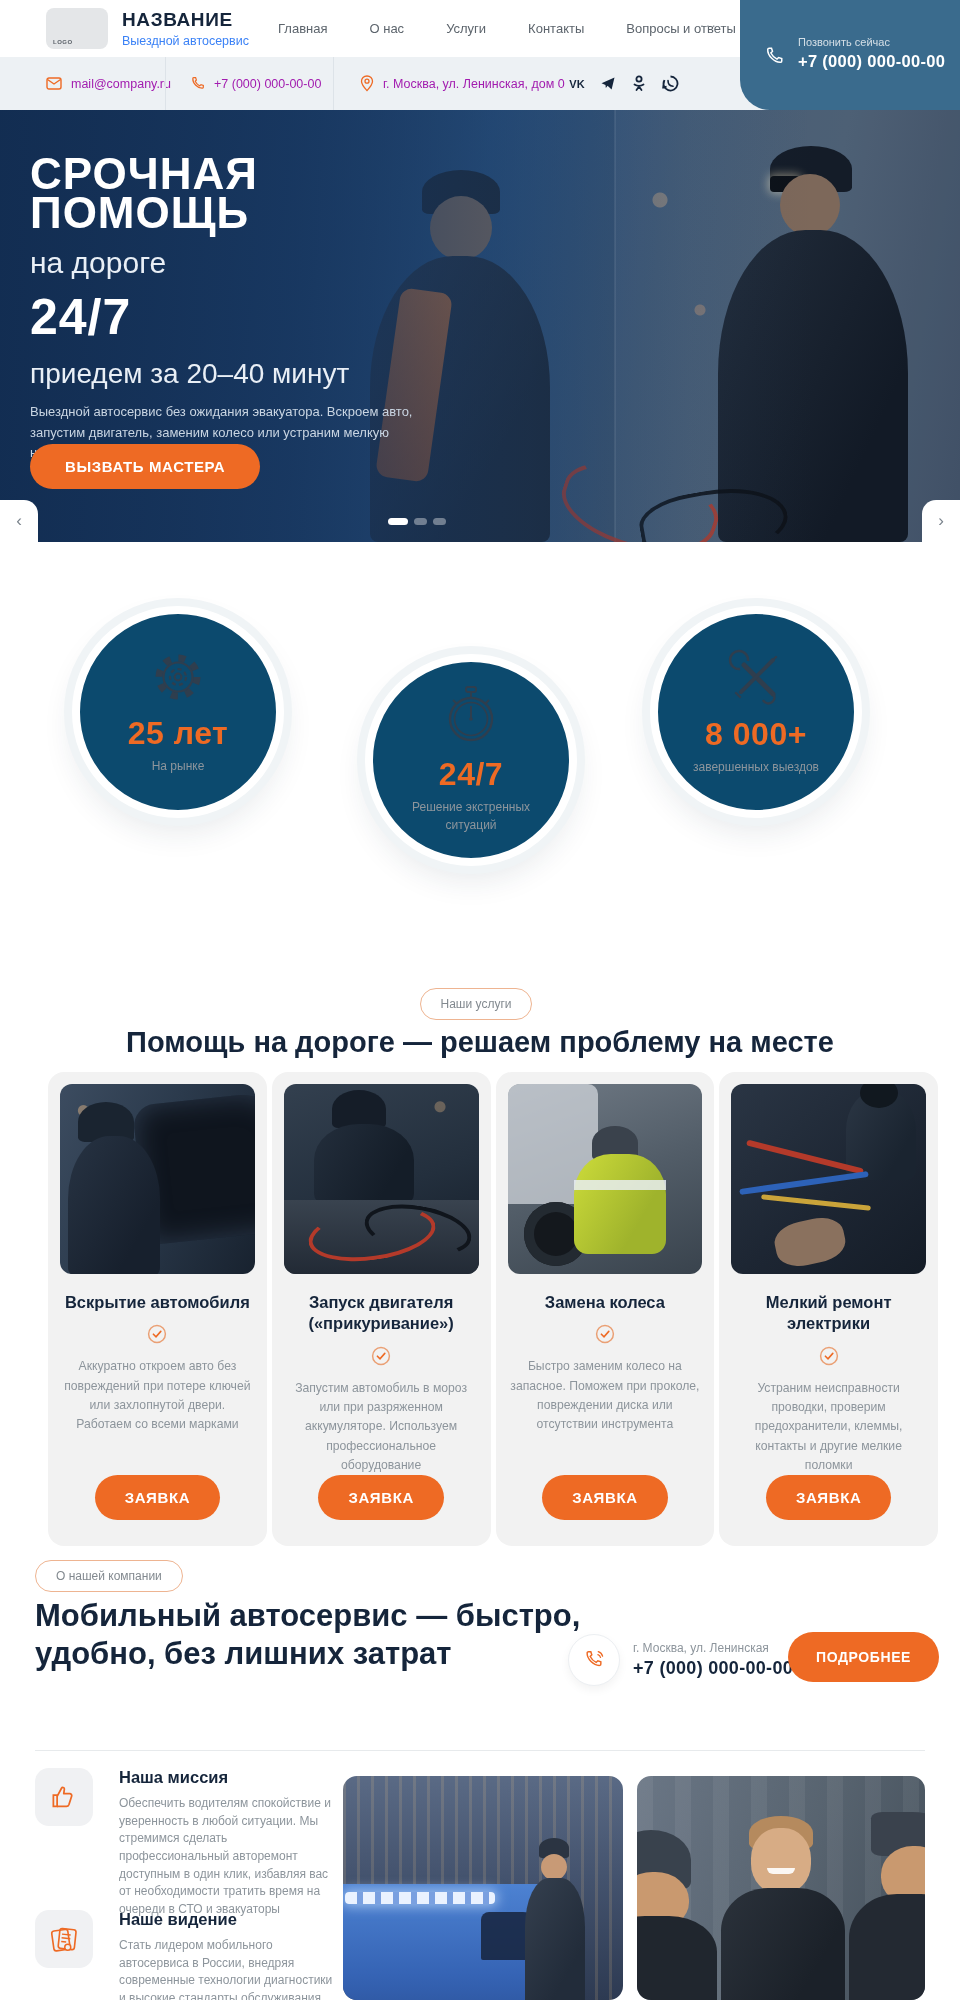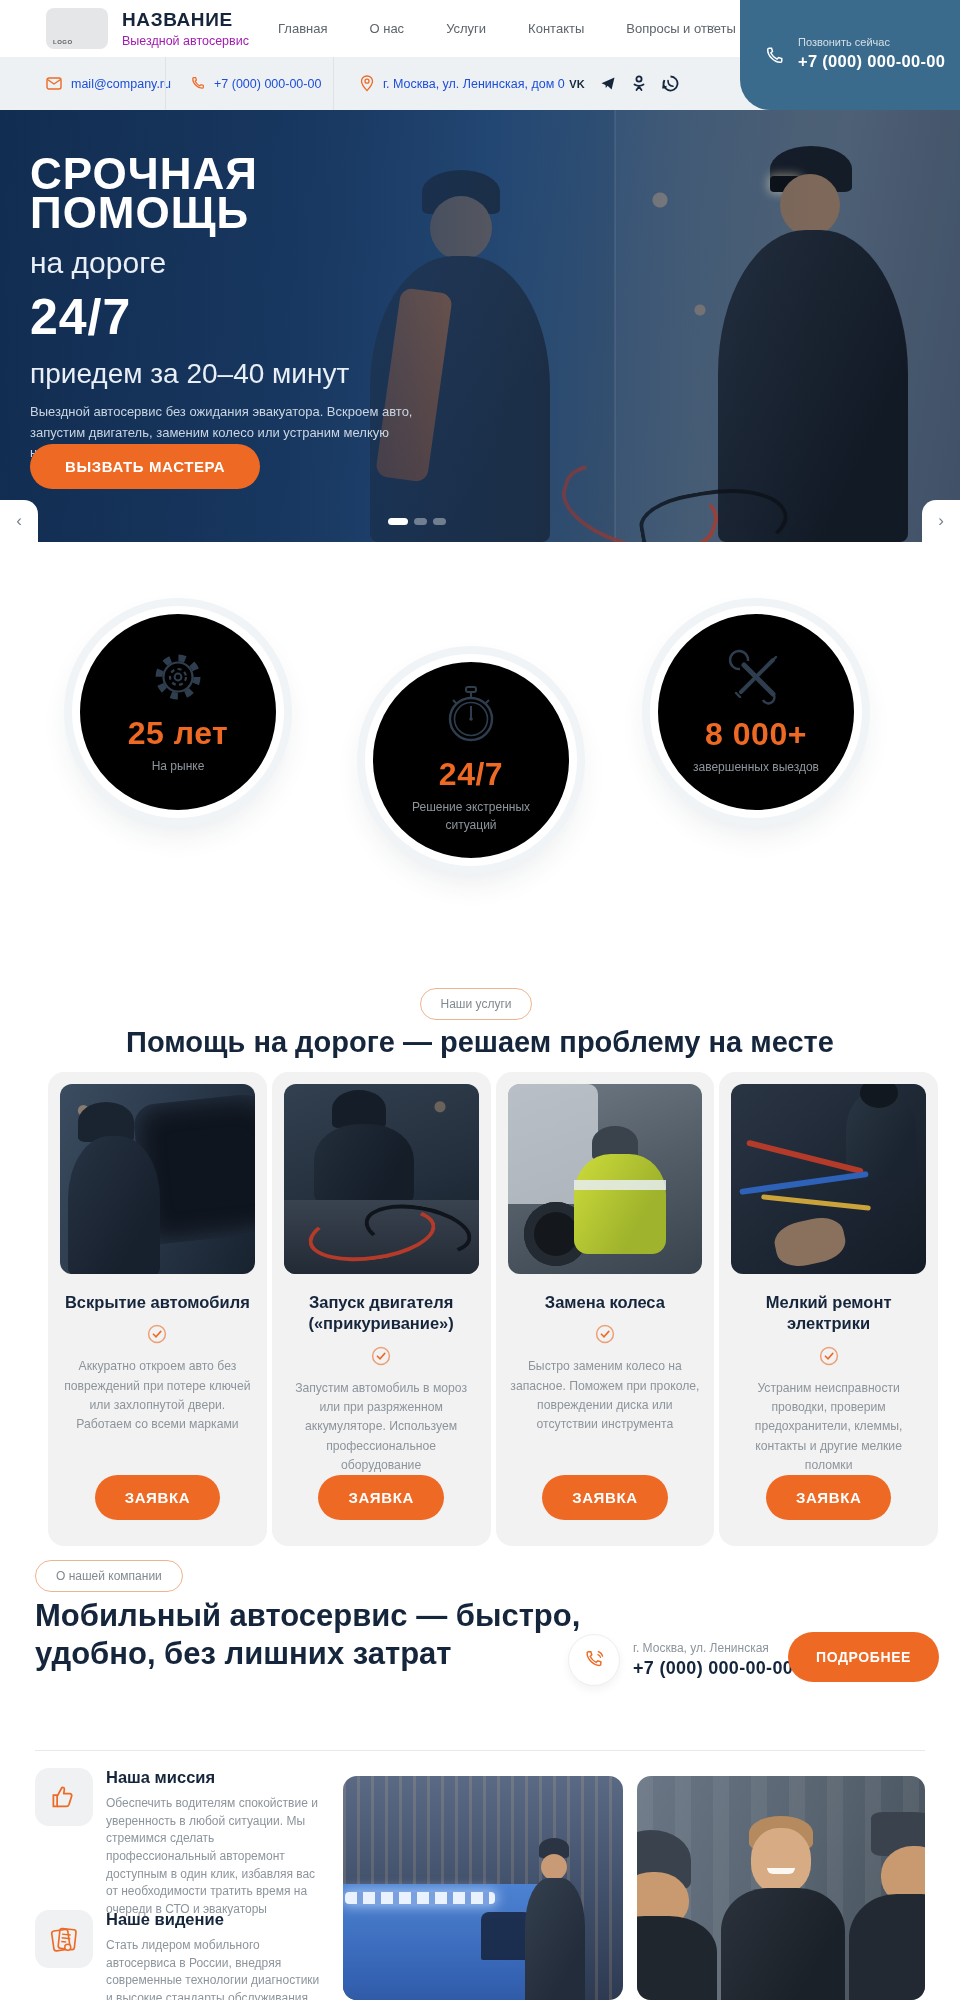--- a/index.html
+++ b/index.html
@@ -6,27 +6,27 @@
   body{width:960px;height:2000px;position:relative;overflow:hidden;background:#fff;
        font-family:"Liberation Sans",sans-serif;color:#15253b;}
   svg{display:block;}
 
   
   .header-bar{position:absolute;left:0;top:0;width:960px;height:57px;background:#fff;z-index:5;}
   .logo-box{position:absolute;left:46px;top:8px;width:62px;height:41px;background:#e4e6e8;border-radius:8px;}
   .logo-box span{position:absolute;left:7px;bottom:4px;font-size:6px;font-weight:bold;color:#5a6068;letter-spacing:.5px;}
   .brand{position:absolute;left:122px;top:9px;}
   .brand .name{font-size:19px;font-weight:800;letter-spacing:.6px;color:#15253b;}
-  .brand .tag{font-size:12.5px;color:#a21caf;margin-top:3px;}
+  .brand .tag{font-size:12.5px;color:#3b82f6;margin-top:3px;}
   .nav{position:absolute;left:278px;top:0;height:57px;display:flex;align-items:center;gap:42px;}
   .nav a{font-size:13px;color:#5c646c;text-decoration:none;cursor:pointer;}
   .nav-more{position:absolute;left:700px;top:14px;font-size:14px;color:#8d959c;letter-spacing:2px;cursor:pointer;}
 
   .contact-strip{position:absolute;left:0;top:57px;width:960px;height:53px;background:#edf1f4;}
-  .cs-item{position:absolute;top:0;height:53px;display:flex;align-items:center;gap:9px;font-size:12.5px;color:#1d4ed8;}
+  .cs-item{position:absolute;top:0;height:53px;display:flex;align-items:center;gap:9px;font-size:12.5px;color:#a21caf;}
   .cs-email{left:46px;} .cs-phone{left:190px;} .cs-addr{left:360px;}
   .cs-div{position:absolute;top:0;width:1px;height:53px;background:#dde3e8;}
   .cs-div1{left:165px;} .cs-div2{left:333px;}
   .socials{position:absolute;left:568px;top:0;height:53px;display:flex;align-items:center;gap:13px;}
   .soc{width:18px;height:18px;display:flex;align-items:center;justify-content:center;cursor:pointer;color:#15253b;font-weight:800;font-size:11px;}
 
   .call-box{position:absolute;left:740px;top:0;width:220px;height:110px;background:#3a6b8d;
             border-radius:0 0 0 30px;z-index:10;}
   .call-box .cb-icon{position:absolute;left:24px;top:46px;}
   .call-box .cb-label{position:absolute;left:58px;top:36px;font-size:11px;color:rgba(255,255,255,.78);}
@@ -60,21 +60,21 @@
   .arrow-box{position:absolute;bottom:0;width:38px;height:42px;background:#fff;z-index:5;display:flex;align-items:center;justify-content:center;
              color:#7a838c;font-size:17px;cursor:pointer;}
   .arrow-left{left:0;border-radius:0 14px 0 0;}
   .arrow-right{right:0;border-radius:14px 0 0 0;}
   .dots{position:absolute;left:388px;bottom:17px;display:flex;gap:6px;z-index:5;}
   .dot{height:7px;border-radius:4px;cursor:pointer;}
   .dot.on{width:20px;background:#fff;}
   .dot.off{width:13px;background:rgba(255,255,255,.38);}
 
   
-  .circle{position:absolute;width:212px;height:212px;border-radius:50%;background:#000000;border:8px solid #fff;
+  .circle{position:absolute;width:212px;height:212px;border-radius:50%;background:#0c4a6e;border:8px solid #fff;
           box-shadow:0 0 0 8px #f0f4f6, 0 14px 30px rgba(30,50,70,.10);box-sizing:border-box;
           display:flex;flex-direction:column;align-items:center;justify-content:center;text-align:center;}
   .c1{left:72px;top:606px;} .c2{left:365px;top:654px;} .c3{left:650px;top:606px;}
   .stat-val{font-size:32px;font-weight:800;color:#ee6a24;margin-top:10px;letter-spacing:.5px;}
   .stat-lab{font-size:12px;color:#8d959c;margin-top:6px;width:150px;line-height:1.45;}
 
   
   .pill-badge{border:1px solid #eeb491;border-radius:18px;background:#fff;color:#82898f;font-size:12px;padding:8px 20px;display:inline-block;}
   .services-badge-wrap{position:absolute;left:0;top:988px;width:952px;text-align:center;}
   .services-title{position:absolute;left:0;top:1026px;width:960px;text-align:center;font-size:29px;font-weight:800;color:#15253b;}
@@ -103,21 +103,21 @@
   .ac-circle{width:50px;height:50px;border-radius:50%;background:#fff;border:1px solid #eceff2;box-shadow:0 4px 10px rgba(0,0,0,.05);
              display:flex;align-items:center;justify-content:center;}
   .ac-addr{font-size:12px;color:#8d959c;}
   .ac-phone{font-size:18px;font-weight:800;color:#15253b;margin-top:3px;letter-spacing:.3px;}
   .about-btn{position:absolute;left:788px;top:1632px;background:#ee6a24;color:#fff;border:none;cursor:pointer;font-family:inherit;
              font-size:14px;font-weight:800;letter-spacing:.6px;padding:17px 28px;border-radius:30px;}
   .divider{position:absolute;left:35px;top:1750px;width:890px;height:1px;background:#e7eaec;}
 
   .mv{position:absolute;left:35px;width:300px;display:flex;}
   .mv-icon{width:58px;height:58px;border-radius:14px;background:#f0f1f3;display:flex;align-items:center;justify-content:center;flex:none;}
-  .mv-body{margin-left:13px;width:214px;}
+  .mv-body{margin-left:26px;width:214px;}
   .mv-title{font-size:16.5px;font-weight:800;color:#15253b;}
   .mv-text{font-size:12px;line-height:1.47;color:#8d959c;margin-top:8px;}
   .mission{top:1768px;} .vision{top:1910px;}
 
   .about-img{position:absolute;top:1776px;height:224px;border-radius:14px;overflow:hidden;}
   .img-van{left:343px;width:280px;
      background:repeating-linear-gradient(90deg,rgba(255,210,140,.14) 0 3px,rgba(0,0,0,0) 3px 14px),
      linear-gradient(180deg,#5a6a85 0%,#44536e 45%,#2d3a52 100%);}
   .img-team{left:637px;width:288px;
      background:repeating-linear-gradient(90deg,rgba(255,255,255,.06) 0 16px,rgba(0,0,0,0) 16px 38px),

